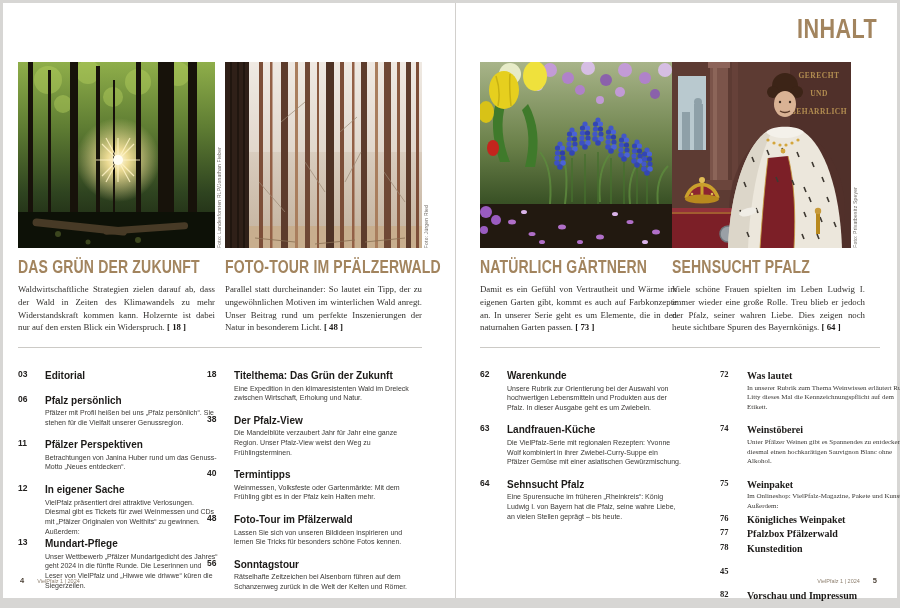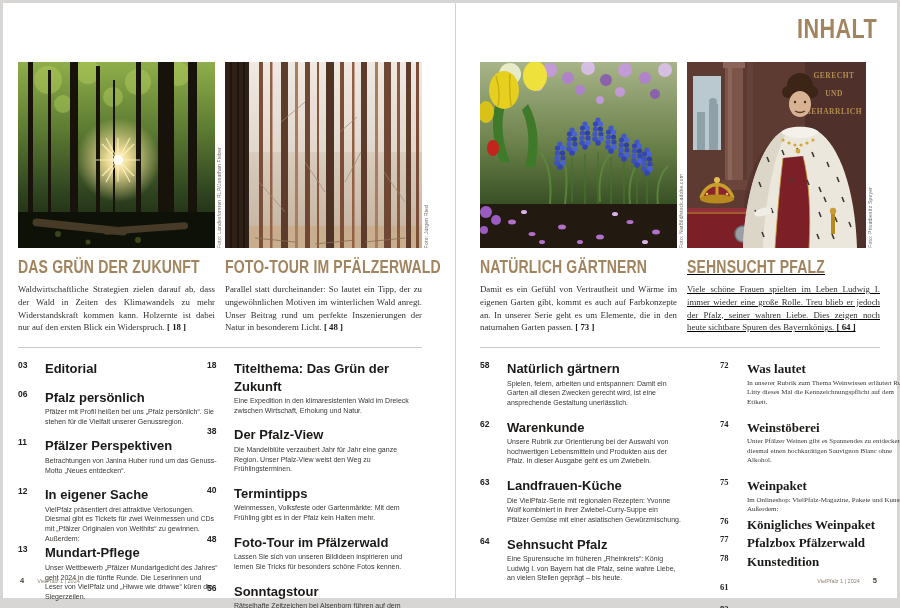--- a/index.html
+++ b/index.html
@@ -15,21 +15,21 @@
   .contents-title{
     position:absolute;top:14px;right:23px;margin:0;
     font-size:27px;font-weight:700;color:#a2845e;letter-spacing:.5px;
     transform:scaleX(.8);transform-origin:100% 50%;white-space:nowrap;
   }
 
   .feature{position:absolute;top:62px;}
   #f1{left:18px;width:197px;}
   #f2{left:225px;width:197px;}
   #f3{left:480px;width:197px;}
-  #f4{left:687px;width:193px;text-decoration:underline;}
+  #f4{left:672px;width:193px;}
   .photo{position:relative;height:186px;}
   #f4 .photo{width:179px;}
   .photo svg{display:block;width:100%;height:186px;}
   .credit{
     position:absolute;right:-7px;bottom:0;
     writing-mode:vertical-rl;transform:rotate(180deg);
     font-size:5px;color:#6f6a64;letter-spacing:.2px;white-space:nowrap;
   }
   .feature h2{
     margin:9px 0 0;font-size:18px;font-weight:700;color:#a2845e;
@@ -44,25 +44,25 @@
   .rule{position:absolute;top:347px;height:1px;background:#cccac6;}
   #ruleL{left:18px;width:404px;}
   #ruleR{left:480px;width:400px;}
 
   .toc-col{position:absolute;top:357px;}
   #tocL1{left:18px;width:201px;}
   #tocL2{left:207px;width:204px;}
   #tocR1{left:480px;width:201px;}
   #tocR2{left:720px;width:193px;font-family:Liberation Serif, serif;}
   .toc-item{display:flex;margin-top:11px;}
-  .toc-col > .toc-item:first-of-type{margin-top:3px;}
+  .toc-col > .toc-item:first-of-type{margin-top:12px;}
   .toc-item.tight{margin-top:1px;}
   .toc-num{flex:none;width:27px;font-size:8.5px;font-weight:700;color:#242220;line-height:1.35;}
   .toc-body{flex:1;min-width:0;}
-  .toc-title{display:block;font-size:13px;font-weight:700;color:#1c1a18;line-height:1.35;}
+  .toc-title{display:block;font-size:10px;font-weight:700;color:#1c1a18;line-height:1.35;}
   .toc-desc{display:block;font-size:7px;line-height:1.38;color:#3a3835;white-space:pre-line;margin-top:1px;}
 
   .footer{position:absolute;top:576px;display:flex;align-items:baseline;gap:13px;
     font-size:5.5px;color:#8d7f6e;}
   #footL{left:20px;}
   #footR{right:23px;}
   .pnum{font-size:7.5px;font-weight:700;color:#4c4136;}
 </style>
 </head>
 <body>
@@ -422,27 +422,20 @@
     <div class="toc-item">
       <span class="toc-num">56</span>
       <span class="toc-body">
         <span class="toc-title">Sonntagstour</span>
         <span class="toc-desc">Rätselhafte Zeitzeichen bei Alsenborn führen auf dem Schanzenweg zurück in die Welt der Kelten und Römer.</span>
       </span>
     </div>
   </div>
 <div class="toc-col" id="tocR1">
 
-    <div class="toc-item">
-      <span class="toc-num">58</span>
-      <span class="toc-body">
-        <span class="toc-title">Natürlich gärtnern</span>
-        <span class="toc-desc">Spielen, feiern, arbeiten und entspannen: Damit ein Garten all diesen Zwecken gerecht wird, ist eine ansprechende Gestaltung unerlässlich.</span>
-      </span>
-    </div>
 
     <div class="toc-item">
       <span class="toc-num">62</span>
       <span class="toc-body">
         <span class="toc-title">Warenkunde</span>
         <span class="toc-desc">Unsere Rubrik zur Orientierung bei der Auswahl von hochwertigen Lebensmitteln und Produkten aus der Pfalz. In dieser Ausgabe geht es um Zwiebeln.</span>
       </span>
     </div>
 
     <div class="toc-item">
@@ -506,21 +499,21 @@
 
     <div class="toc-item tight">
       <span class="toc-num">78</span>
       <span class="toc-body">
         <span class="toc-title">Kunstedition</span>
 
       </span>
     </div>
 
     <div class="toc-item">
-      <span class="toc-num">61</span>
+      <span class="toc-num">45</span>
     </div>
 
     <div class="toc-item">
       <span class="toc-num">82</span>
       <span class="toc-body">
         <span class="toc-title">Vorschau und Impressum</span>
 
       </span>
     </div>
   </div>

